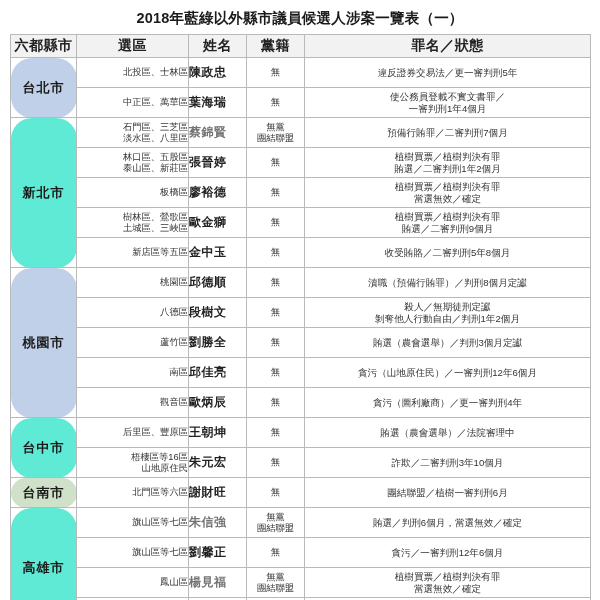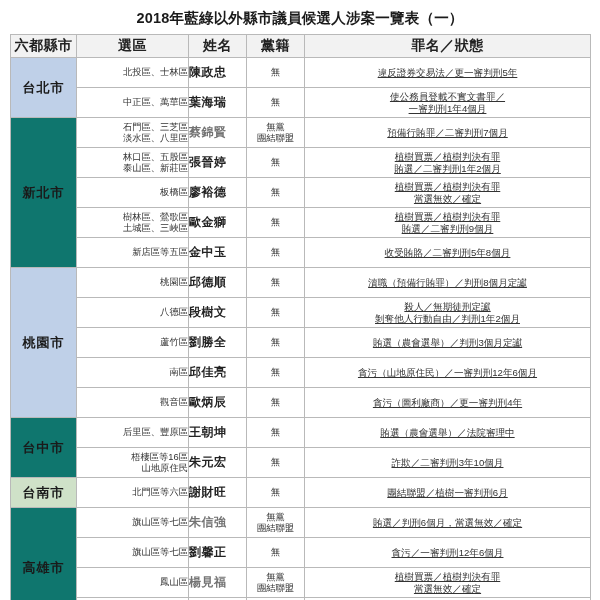--- a/index.html
+++ b/index.html
@@ -55,20 +55,21 @@
   .col-name   { width: 58px; }
   .col-party  { width: 58px; }
   .col-charge { width: 286px; }
 
   td.city {
     text-align: center;
     font-size: 13px;
     font-weight: bold;
     letter-spacing: 1px;
     color: #1a1a1a;
+    border-radius: 21px;
   }
   td.dist {
     text-align: right;
     font-size: 9.3px;
     line-height: 1.22;
     color: #333;
     padding: 2px 1px;
   }
   td.name {
     text-align: left;
@@ -81,28 +82,27 @@
     font-size: 9.3px;
     line-height: 1.2;
     color: #333;
   }
   td.charge {
     text-align: center;
     font-size: 9.6px;
     line-height: 1.22;
     color: #333;
     padding: 2px 3px;
-    text-decoration: underline;
   }
   tbody tr { height: 30px; }
 
   .red { color: #737373; }
 
   .c-blue  { background: #bfd0e8; }
-  .c-peach { background: #0f766e; }
+  .c-peach { background: #5eead4; }
   .c-green { background: #cfe1c8; font-family: Liberation Serif, serif; }
 </style>
 </head>
 <body>
 
 <div class="page">
 
   <div class="title">2018年藍綠以外縣市議員候選人涉案一覽表（一）</div>
 
   <table class="main">

